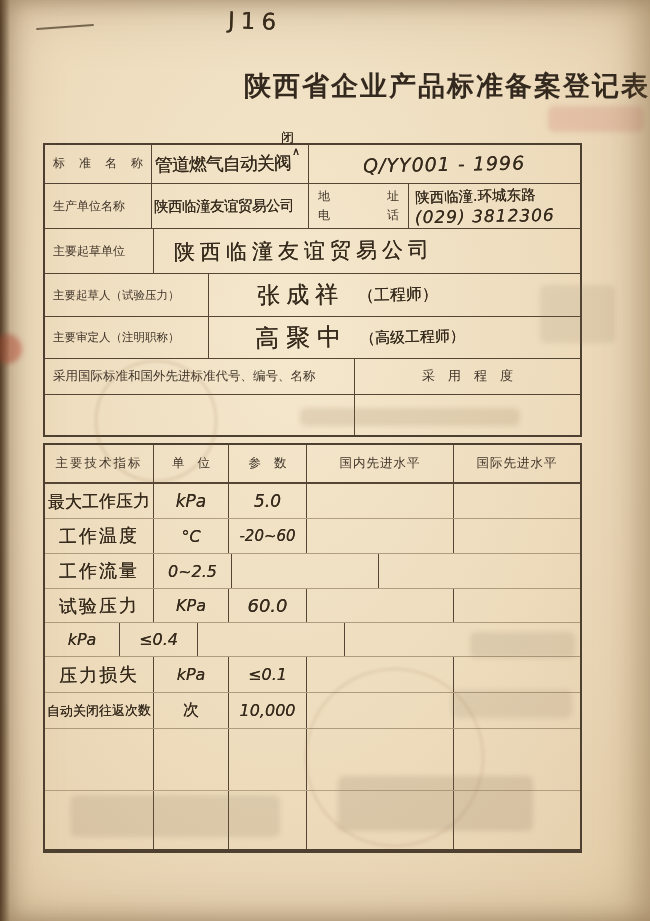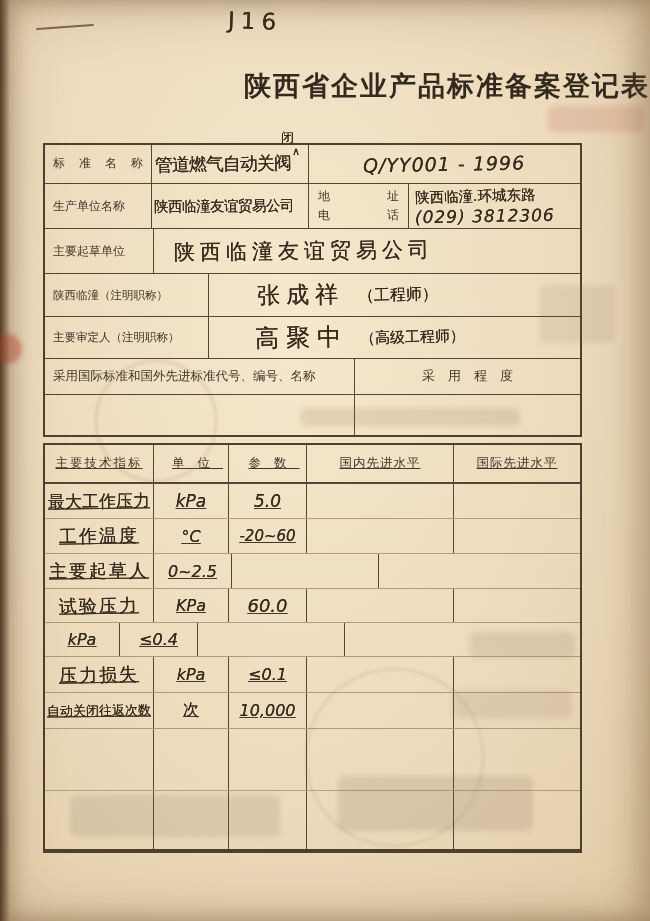--- a/index.html
+++ b/index.html
@@ -20,21 +20,21 @@
     font-size:27px;font-weight:bold;letter-spacing:2px;color:#33291e;}
 
   
   .hw{font-family:"DejaVu Sans", sans-serif;color:#352a1c;text-shadow:0 0 .5px #352a1c;}
   .lat{font-style:italic;}
 
   
   .tbl{position:absolute;left:43px;width:539px;box-sizing:border-box;
     border:2px solid #4e4030;display:flex;flex-direction:column;}
   .info{top:143px;height:294px;}
-  .tech{top:443px;height:410px;border-bottom-width:4px;text-decoration:underline;}
+  .tech{top:443px;height:410px;border-bottom-width:4px;}
   .r{display:flex;box-sizing:border-box;border-bottom:1px solid #554534;flex:0 0 auto;}
   .r.last{flex:1 1 auto;border-bottom:none;}
   .c{box-sizing:border-box;border-right:1px solid #554534;display:flex;align-items:center;position:relative;}
   .c.end{border-right:none;flex:1 1 auto;}
   .lbl{font-size:12px;color:#40352a;padding:0 8px;line-height:1.25;}
   .just{display:block;}
   .just span{display:block;text-align:justify;text-align-last:justify;}
   .cen{justify-content:center;text-align:center;}
   .faintline{border-bottom:1px solid rgba(100,78,52,.45);}
   .hdr{font-size:12.5px;color:#40352a;justify-content:center;letter-spacing:1px;}
@@ -103,21 +103,21 @@
       <div class="c lbl" style="flex:0 0 109px">
         <span>主要起草单位</span>
       </div>
       <div class="c end">
         <span class="hw" style="font-size:21px;letter-spacing:5px;padding-left:20px;transform:rotate(-.6deg)">陕西临潼友谊贸易公司</span>
       </div>
     </div>
 
     <div class="r" style="height:43px">
       <div class="c lbl" style="flex:0 0 164px;font-size:11.5px">
-        <span>陕西临潼（注明职称）</span>
+        <span>主要起草人（试验压力）</span>
       </div>
       <div class="c end">
         <span class="hw" style="font-size:23px;letter-spacing:6px;padding-left:48px;transform:rotate(-1deg)">张成祥</span>
         <span class="hw" style="font-size:16px;padding-left:14px;transform:rotate(-1.5deg)">（工程师）</span>
       </div>
     </div>
 
     <div class="r" style="height:42px">
       <div class="c lbl" style="flex:0 0 164px;font-size:11.5px">
         <span>主要审定人（注明职称）</span>
@@ -186,21 +186,21 @@
         </div>
       <div class="c cen" style="flex:0 0 78px">
           <span class="hw lat" style="font-size:15px">-20~60</span>
         </div>
       <div class="c" style="flex:0 0 147px"></div>
       <div class="c end"></div>
     </div>
 
     <div class="r faintline" style="height:35px;border-bottom-color:rgba(100,78,52,.45)">
       <div class="c cen" style="flex:0 0 109px">
-          <span class="hw" style="font-size:18px;letter-spacing:2px;transform:rotate(-.6deg)">主要起草人</span>
+          <span class="hw" style="font-size:18px;letter-spacing:2px;transform:rotate(-.6deg)">工作流量</span>
         </div>
       <div class="c cen" style="flex:0 0 78px">
           <span class="hw lat" style="font-size:16px">0~2.5</span>
         </div>
       <div class="c" style="flex:0 0 147px"></div>
       <div class="c end"></div>
     </div>
 
     <div class="r faintline" style="height:34px;border-bottom-color:rgba(100,78,52,.45)">
       <div class="c cen" style="flex:0 0 109px">

